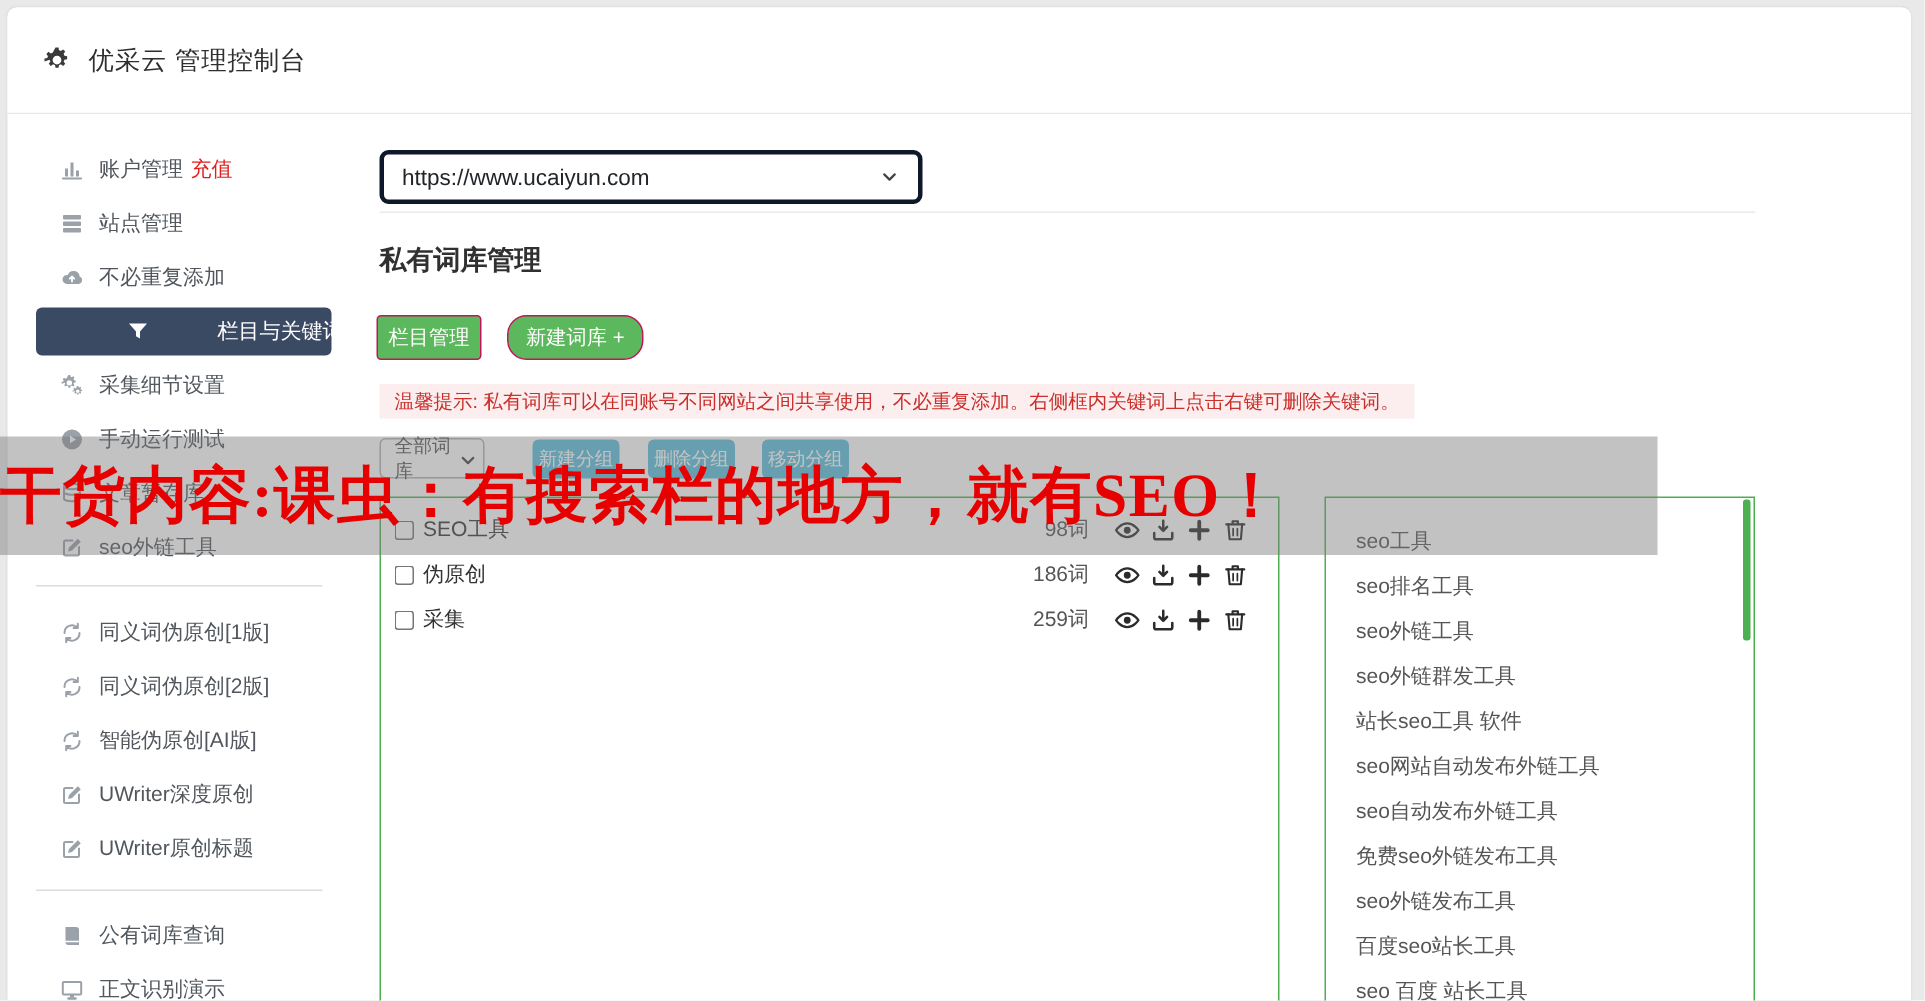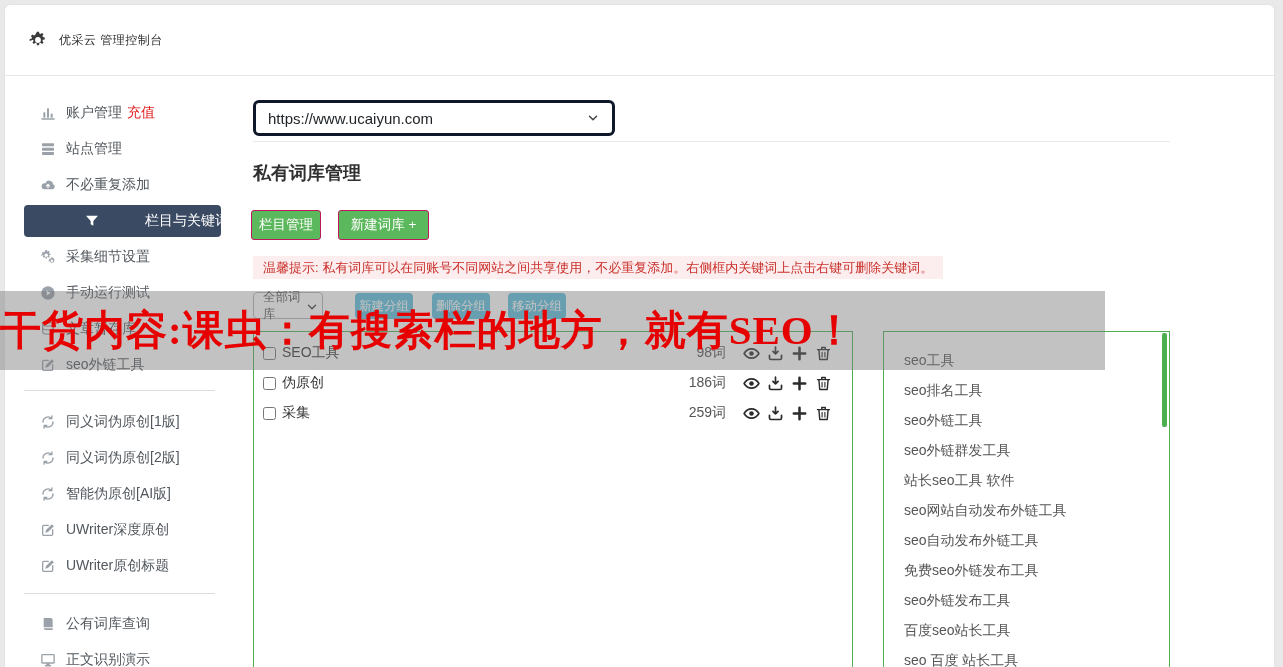--- a/index.html
+++ b/index.html
@@ -13,21 +13,21 @@
   .card {
     position:absolute; left:5px; top:5px; right:9px; bottom:0;
     background:#fff; border-radius:6px 6px 0 0;
     box-shadow:0 0 2px rgba(0,0,0,.08);
   }
   
   .app-header { position:absolute; left:5px; top:5px; right:9px; height:71px; background:#fff;
     border-radius:6px 6px 0 0; border-bottom:1px solid #e7e7e7; display:flex; align-items:center; padding-left:23px; }
   .app-header .gear { width:20px; height:20px; color:#3a3a3a; margin-right:11px; }
   .app-header .gear svg { width:20px; height:20px; display:block; }
-  .app-title { font-size:12px; color:#2f2f2f; letter-spacing:.5px; }
+  .app-title { font-size:17px; color:#2f2f2f; letter-spacing:.5px; }
   
   .sidebar { position:absolute; left:5px; top:95px; width:235px; }
   .side-item { position:relative; height:36px; display:flex; align-items:center; padding-left:34px; cursor:pointer; }
   .side-item .icn { width:18px; height:18px; color:#9aa1a8; display:flex; align-items:center; justify-content:center; flex:none; }
   .side-item .icn svg { width:16px; height:16px; display:block; }
   .side-item .lbl { margin-left:9px; font-size:14px; color:#51575d; white-space:nowrap; }
   .side-item .badge { margin-left:5px; font-size:14px; color:#e02020; }
   .side-item.active::before { content:""; position:absolute; left:19px; right:19px; top:2px; bottom:2px;
     background:#3b4a63; border-radius:4px; }
   .side-item.active .icn, .side-item.active .lbl { position:relative; color:#fff;margin-left:44px; }
@@ -39,21 +39,21 @@
     padding:0 12px; cursor:pointer; }
   .site-select .val { font-size:15px; color:#212529; flex:1; }
   .chev { width:14px; height:14px; color:#444; }
   .chev svg { width:14px; height:14px; display:block; }
   .rule { position:absolute; left:253px; width:917px; height:1px; background:#eaeaea; top:141px; }
   .page-title { position:absolute; left:253px; top:161px; font-size:18px; color:#303030; }
   .btn-green { position:absolute; top:210px; height:30px; border:1px solid #be185d; border-radius:3px;
     background:#5cb85c; color:#fff; font-size:13.5px; display:flex; align-items:center; justify-content:center;
     cursor:pointer; font-family:inherit; }
   .btn-col { left:251px; width:70px; }
-  .btn-new { left:338px; width:91px; }
+  .btn-new { left:338px; width:91px;border-radius:13px; }
   .tip { position:absolute; left:253px; top:256px; height:23px; line-height:23px; padding:0 10px;
     background:#fceeee; color:#c9302c; font-size:13px; white-space:nowrap; }
   .group-select { position:absolute; left:253px; top:292px; width:70px; height:27px;
     border:1px solid #adb5bd; border-radius:4px; background:#fff; display:flex; align-items:center;
     padding:0 6px 0 9px; cursor:pointer; }
   .group-select .val { font-size:12.5px; color:#555; flex:1; }
   .group-select .chev { width:11px; height:11px; }
   .btn-blue { position:absolute; top:293px; width:58px; height:26px; border:none; border-radius:4px;
     background:#5bc0de; color:#fff; font-size:12.5px; display:flex; align-items:center; justify-content:center;
     cursor:pointer; font-family:inherit; }

